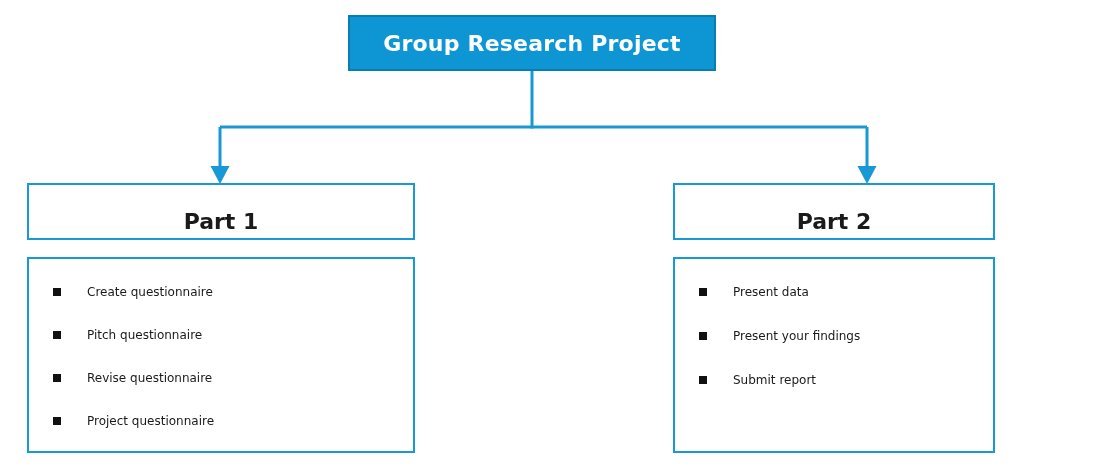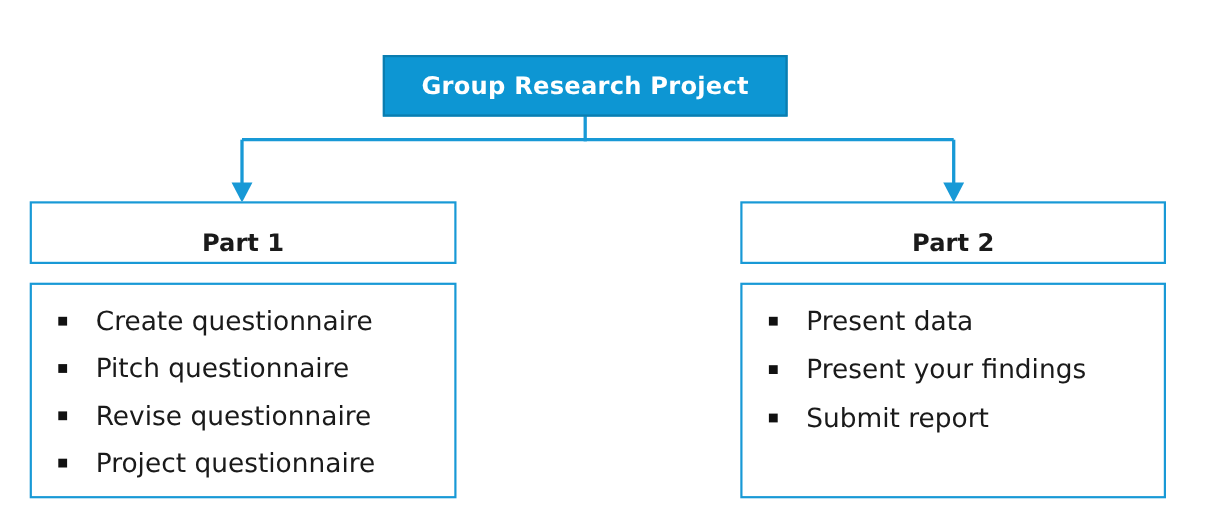--- a/index.html
+++ b/index.html
@@ -35,21 +35,20 @@
   .root-box {
     position: absolute;
     left: 348px; top: 15px;
     width: 368px; height: 56px;
     background: var(--root-fill);
     border: 2px solid var(--root-border);
     display: flex;
     align-items: center;
     justify-content: center;
     z-index: 1;
-    margin-top: 35px;
   }
   .root-box span {
     color: var(--root-text);
     font-weight: bold;
     font-size: 22px;
     letter-spacing: 0.2px;
   }
   .part-header {
     position: absolute;
     height: 57px;
@@ -68,21 +67,21 @@
   }
   .part-list {
     position: absolute;
     height: 196px;
     background: #FFFFFF;
     border: 2px solid var(--accent);
     z-index: 1;
     padding: 11px 0 9px 0;
   }
   .part-header.p1, .part-list.p1 { left: 27px;  width: 388px; }
-  .part-header.p2, .part-list.p2 { left: 673px; width: 387px; }
+  .part-header.p2, .part-list.p2 { left: 673px; width: 322px; }
   .part-header { top: 183px; }
   .part-list   { top: 257px; }
   .part-list ul {
     list-style: none;
     height: 100%;
     display: flex;
     flex-direction: column;
   }
   .part-list li {
     height: 44px;
@@ -91,21 +90,21 @@
   }
   .bullet {
     width: 8px; height: 8px;
     background: var(--bullet);
     margin-left: 24px;
     margin-right: 26px;
     flex: 0 0 auto;
   }
   .item-text {
     color: var(--text);
-    font-size: 24px;
+    font-size: 12px;
   }
 </style>
 </head>
 <body>
 
 <div class="canvas">
 
   <svg class="connectors" width="1112" height="469" aria-hidden="true">
 
     <line x1="532" y1="70" x2="532" y2="128.5"></line>

